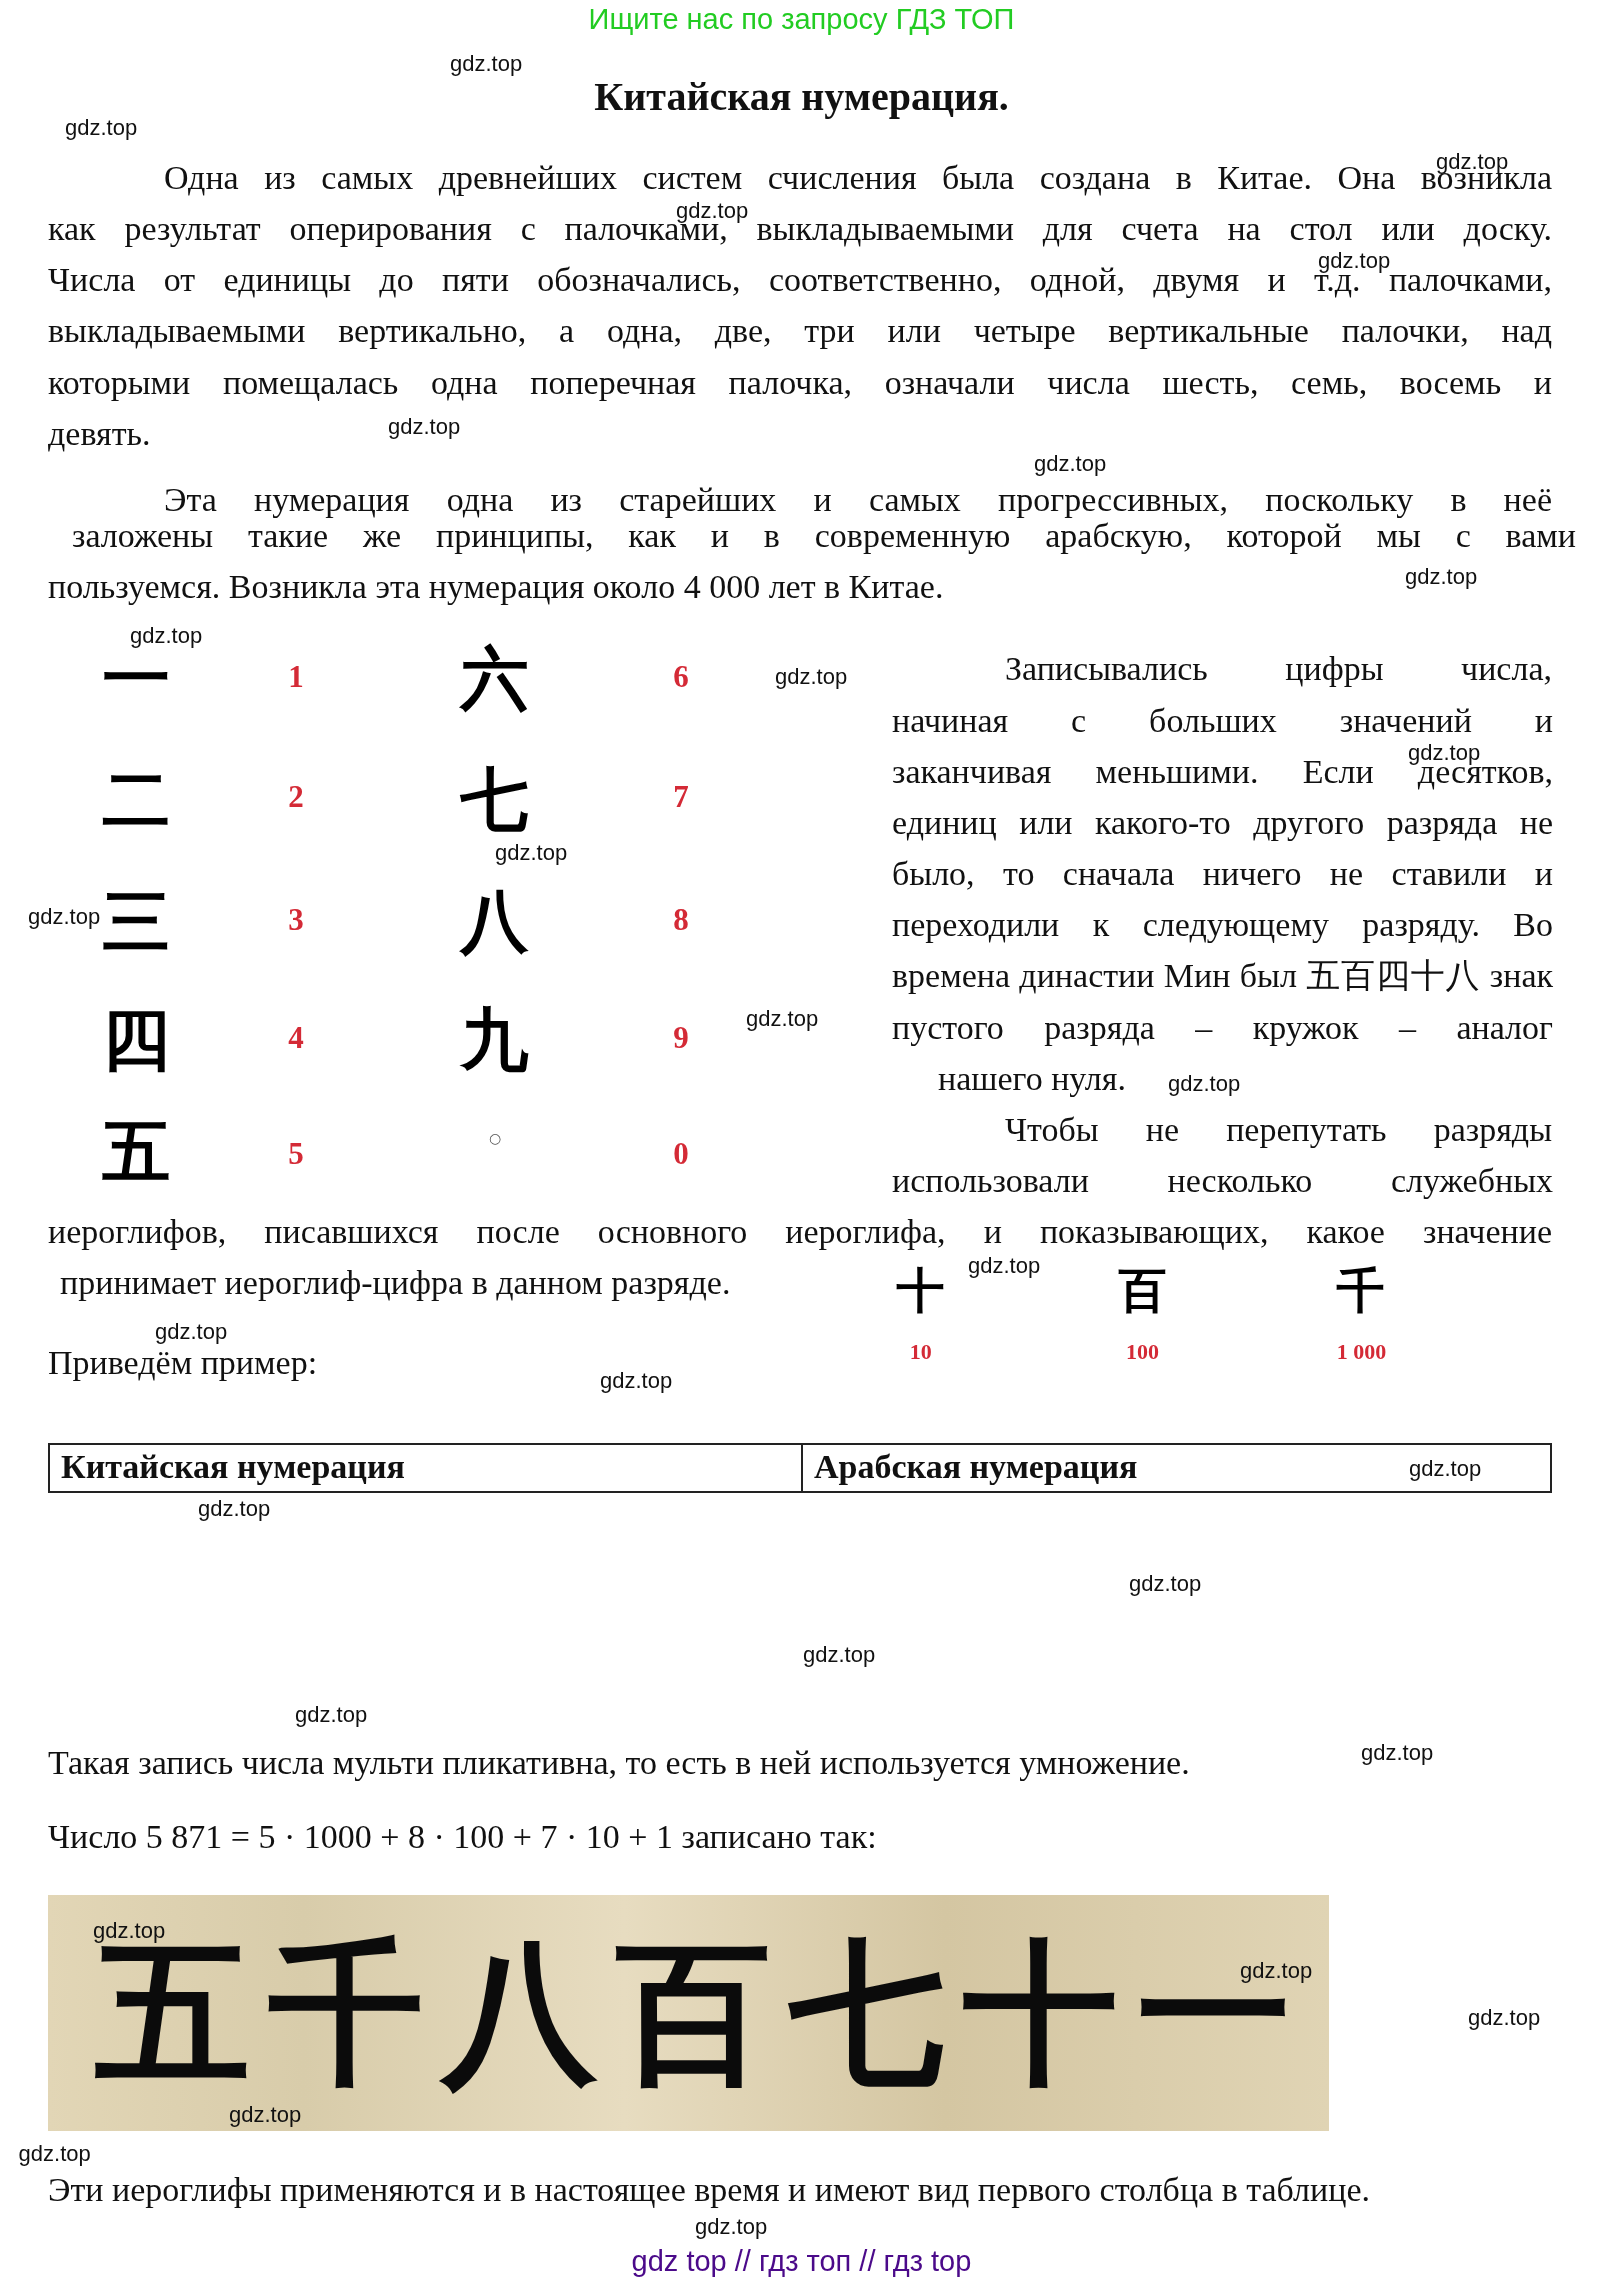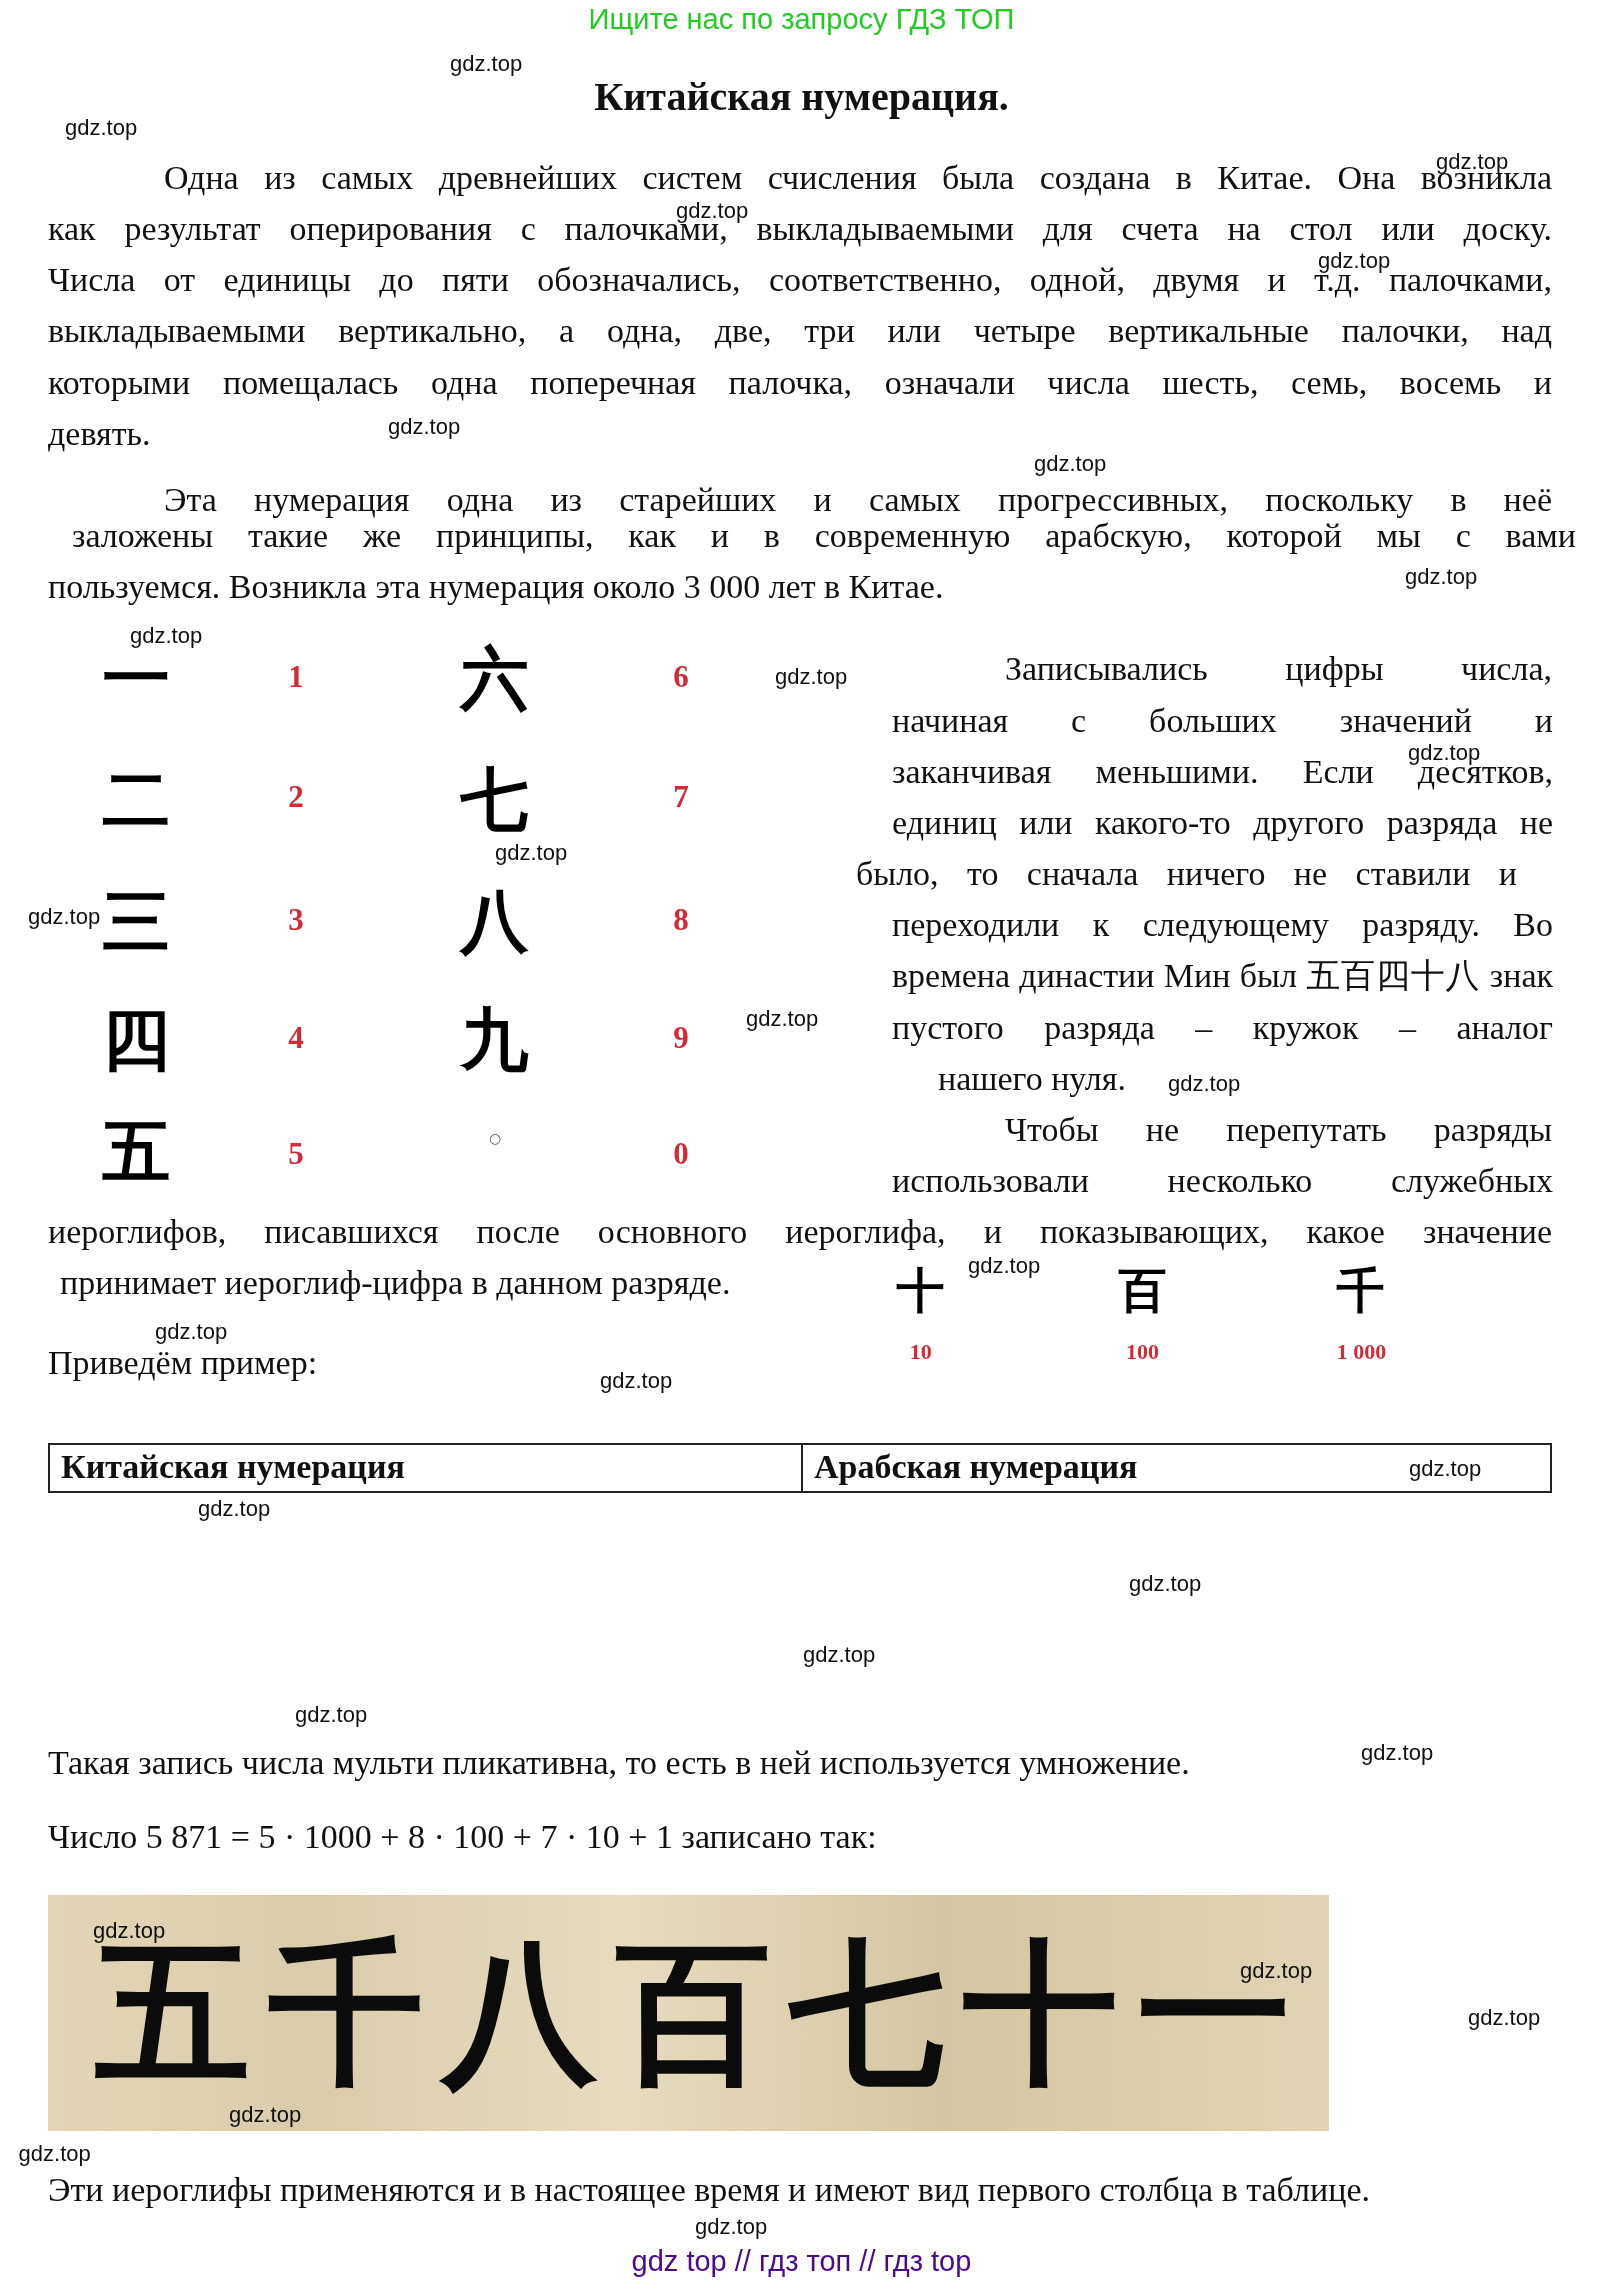--- a/index.html
+++ b/index.html
@@ -37,21 +37,21 @@
 
 <div class="abs serif line just" style="left:164px;width:1388px;top:152px;">Одна из самых древнейших систем счисления была создана в Китае. Она возникла</div>
 <div class="abs serif line just" style="left:48px;width:1504px;top:203px;">как результат оперирования с палочками, выкладываемыми для счета на стол или доску.</div>
 <div class="abs serif line just" style="left:48px;width:1504px;top:254px;">Числа от единицы до пяти обозначались, соответственно, одной, двумя и т.д. палочками,</div>
 <div class="abs serif line just" style="left:48px;width:1504px;top:305px;">выкладываемыми вертикально, а одна, две, три или четыре вертикальные палочки, над</div>
 <div class="abs serif line just" style="left:48px;width:1504px;top:357px;">которыми помещалась одна поперечная палочка, означали числа шесть, семь, восемь и</div>
 <div class="abs serif line" style="left:48px;top:408px;">девять.</div>
 
 <div class="abs serif line just" style="left:164px;width:1388px;top:474px;">Эта нумерация одна из старейших и самых прогрессивных, поскольку в неё</div>
 <div class="abs serif line just" style="left:48px;width:1504px;top:510px;margin-left:24px;">заложены такие же принципы, как и в современную арабскую, которой мы с вами</div>
-<div class="abs serif line" style="left:48px;top:561px;">пользуемся. Возникла эта нумерация около 3 000 лет в Китае.</div>
+<div class="abs serif line" style="left:48px;top:561px;">пользуемся. Возникла эта нумерация около 4 000 лет в Китае.</div>
 
 <div class="abs digits">
   <div class="cell hz" style="left:7.8px;top:7.8px;">一</div>
   <div class="cell rd" style="left:206px;top:33px;width:78px;">1</div>
   <div class="cell hz" style="left:366px;top:7.8px;">六</div>
   <div class="cell rd" style="left:591px;top:33px;width:78px;">6</div>
 
   <div class="cell hz" style="left:7.8px;top:129px;">二</div>
   <div class="cell rd" style="left:206px;top:153px;width:78px;">2</div>
   <div class="cell hz" style="left:366px;top:129px;">七</div>
@@ -71,21 +71,21 @@
   <div class="cell rd" style="left:206px;top:510px;width:78px;">5</div>
   <div class="cell" style="left:443px;top:504px;width:0;"></div>
   <div class="cell" style="left:405px;top:504px;width:78px;font-family:'DejaVu Sans',sans-serif;font-size:14px;color:#555;">○</div>
   <div class="cell rd" style="left:591px;top:510px;width:78px;">0</div>
 </div>
 
 <div class="abs serif line just" style="left:1005px;width:547px;top:643px;">Записывались цифры числа,</div>
 <div class="abs serif line just" style="left:892px;width:661px;top:695px;">начиная с больших значений и</div>
 <div class="abs serif line just" style="left:892px;width:661px;top:746px;">заканчивая меньшими. Если десятков,</div>
 <div class="abs serif line just" style="left:892px;width:661px;top:797px;">единиц или какого-то другого разряда не</div>
-<div class="abs serif line just" style="left:856px;width:661px;top:848px;">было, то сначала ничего не ставили и</div>
+<div class="abs serif line just" style="left:892px;width:661px;top:848px;">было, то сначала ничего не ставили и</div>
 <div class="abs serif line just" style="left:892px;width:661px;top:899px;">переходили к следующему разряду. Во</div>
 <div class="abs serif line just" style="left:892px;width:661px;top:950px;">времена династии Мин был 五百四十八 знак</div>
 <div class="abs serif line just" style="left:892px;width:661px;top:1002px;">пустого разряда – кружок – аналог</div>
 <div class="abs serif line" style="left:938px;top:1053px;text-align:right;">нашего нуля.</div>
 
 <div class="abs serif line just" style="left:1005px;width:547px;top:1104px;">Чтобы не перепутать разряды</div>
 <div class="abs serif line just" style="left:892px;width:661px;top:1155px;">использовали несколько служебных</div>
 <div class="abs serif line just" style="left:48px;width:1504px;top:1206px;">иероглифов, писавшихся после основного иероглифа, и показывающих, какое значение</div>
 <div class="abs serif line" style="left:60px;top:1257px;">принимает иероглиф-цифра в данном разряде.</div>
 

